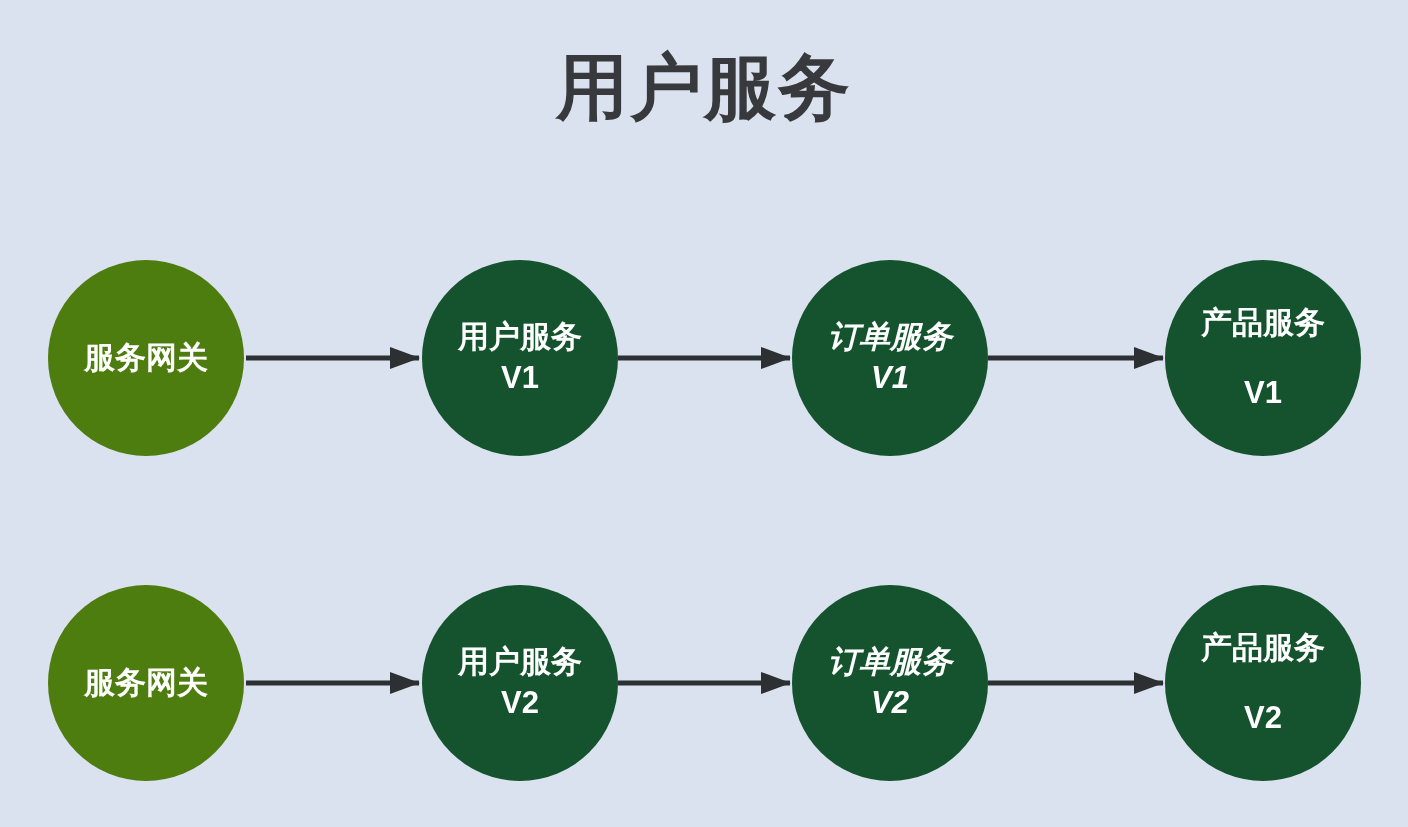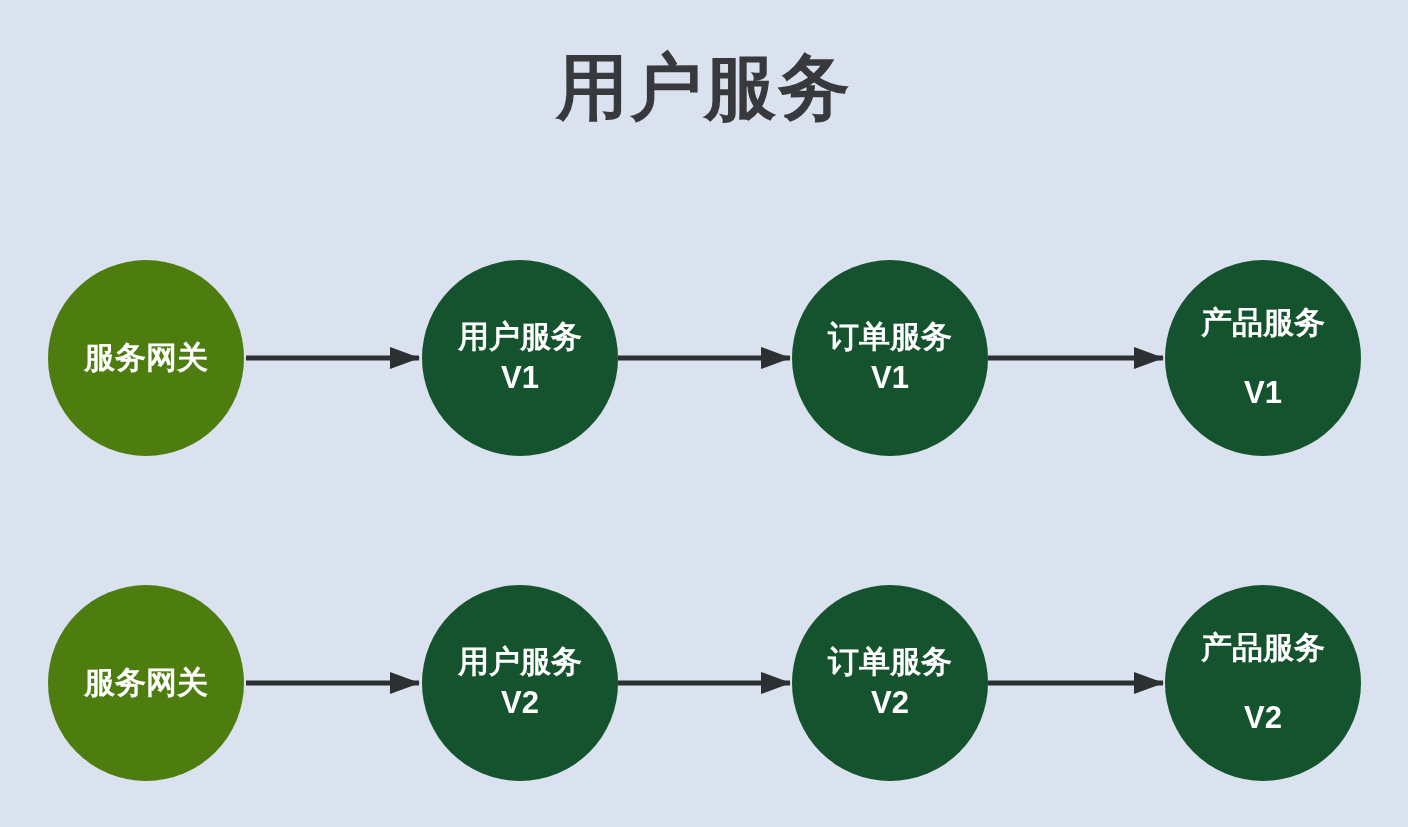--- a/index.html
+++ b/index.html
@@ -47,21 +47,21 @@
     font-size: 31px;
     font-weight: 700;
     line-height: 1.32;
   }
   .node span:empty { display: none; }
   .node--gateway { background: #4d7c0f; }
   .node--service { background: #14532d; }
   
   .col-0 { left: 48px; }
   .col-1 { left: 422px; }
-  .col-2 { left: 792px; }
+  .col-2 { left: 792px; font-style: italic; }
   .col-3 { left: 1165px; gap: 29px; }
   
   .row-0 { top: 260px; }
   .row-1 { top: 585px; }
 </style>
 </head>
 <body>
 
 <div class="canvas">
 

